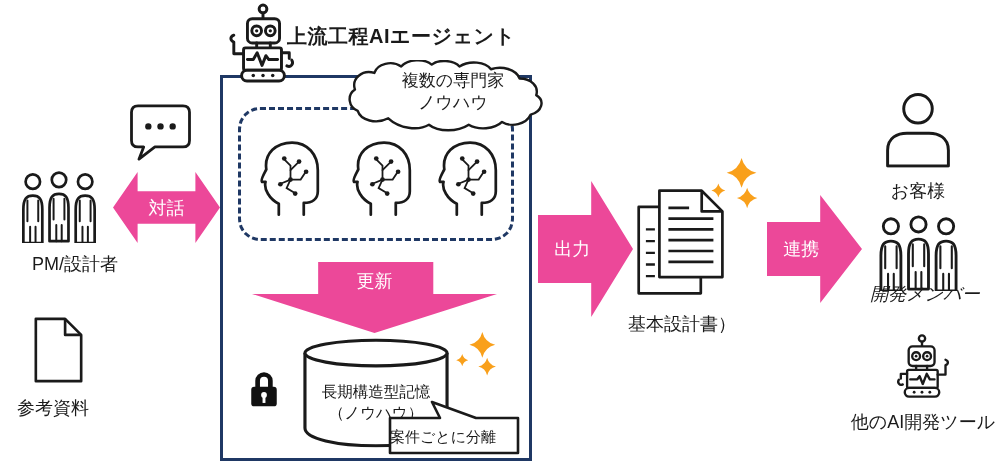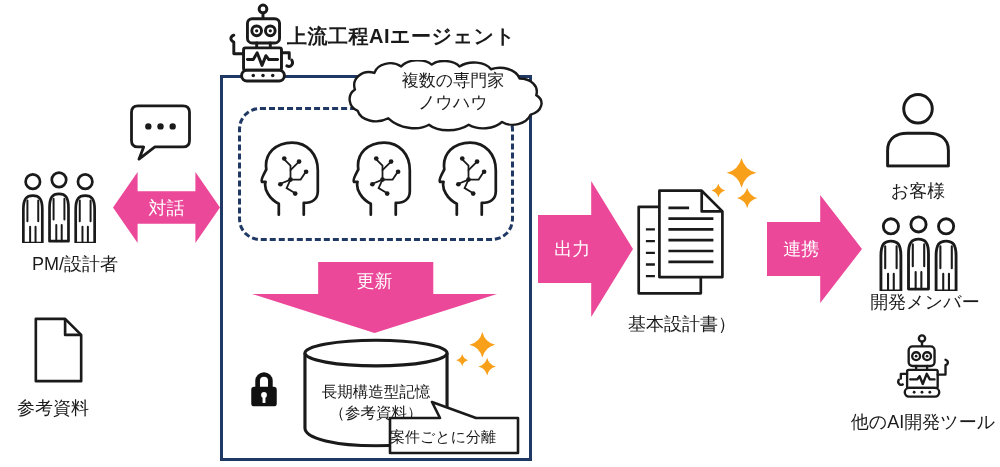--- a/index.html
+++ b/index.html
@@ -185,21 +185,21 @@
   <div class="abs arrow arrow-down" style="left:252px;top:262px;width:245px;height:71px;">
     <span>更新</span>
   </div>
 
   <div class="abs" style="left:302px;top:337px;width:148px;height:111px;">
     <svg class="icon" width="148" height="111" viewBox="0 0 150 112">
         <use href="#sym-cylinder"></use>
       </svg>
     <div class="memory-text">
       <div>長期構造型記憶</div>
-      <div>（参考資料）</div>
+      <div>（ノウハウ）</div>
     </div>
   </div>
 
   <svg class="abs icon" style="left:247px;top:368px;" width="34" height="41" viewBox="0 0 40 48">
       <use href="#sym-lock"></use>
     </svg>
 
   <svg class="abs icon" style="left:455px;top:331px;" width="45" height="47" viewBox="0 0 56 58">
       <use href="#sym-sparkles"></use>
     </svg>
@@ -250,20 +250,20 @@
   </div>
 
   <svg class="abs icon" style="left:883px;top:92px;" width="70" height="76" viewBox="0 0 76 82">
       <use href="#sym-person"></use>
     </svg>
   <div class="abs label center" style="left:868px;top:181px;width:100px;">お客様</div>
 
   <svg class="abs icon" style="left:877px;top:213px;" width="83" height="78" viewBox="0 0 86 82">
       <use href="#sym-people3"></use>
     </svg>
-  <div class="abs label center" style="left:860px;top:292px;width:130px;">開発メンバー</div>
+  <div class="abs label center" style="left:860px;top:284px;width:130px;font-style:italic;">開発メンバー</div>
 
   <svg class="abs icon" style="left:893px;top:328px;transform:scaleX(-1);" width="58" height="76" viewBox="0 0 74 84">
       <use href="#sym-robot"></use>
     </svg>
   <div class="abs label center" style="left:843px;top:412px;width:160px;">他のAI開発ツール</div>
 
 </div>
 
 </body></html>

